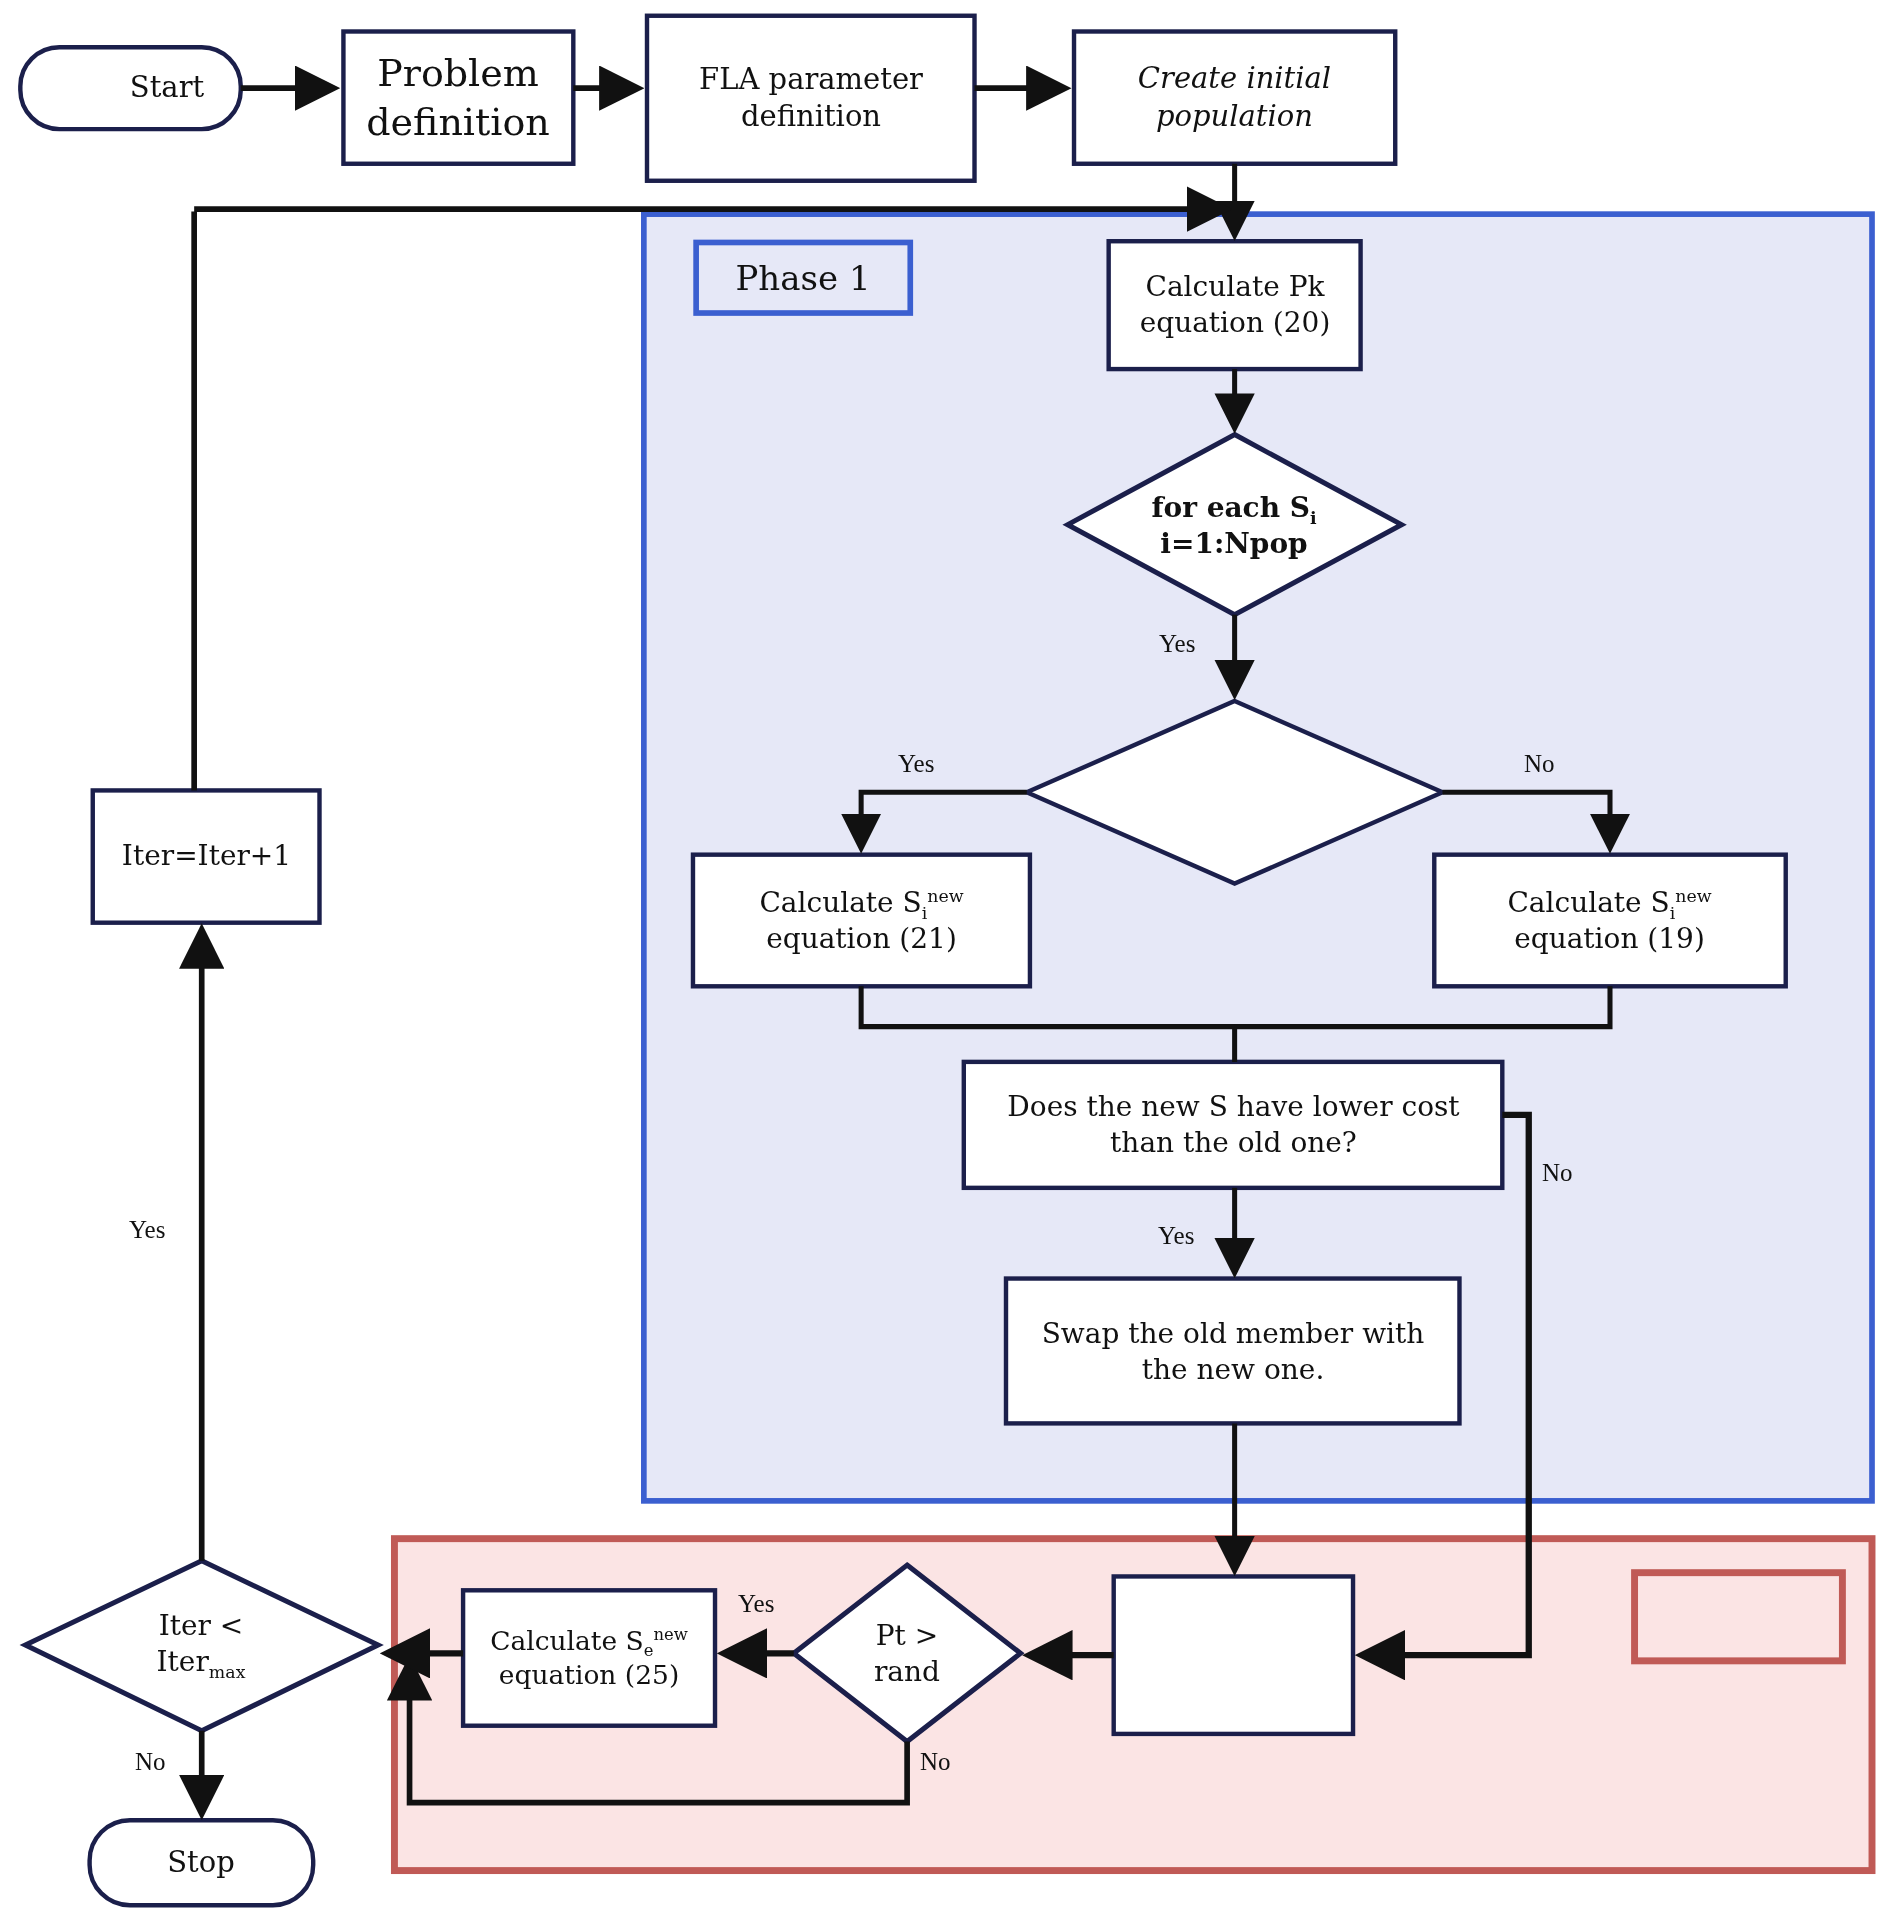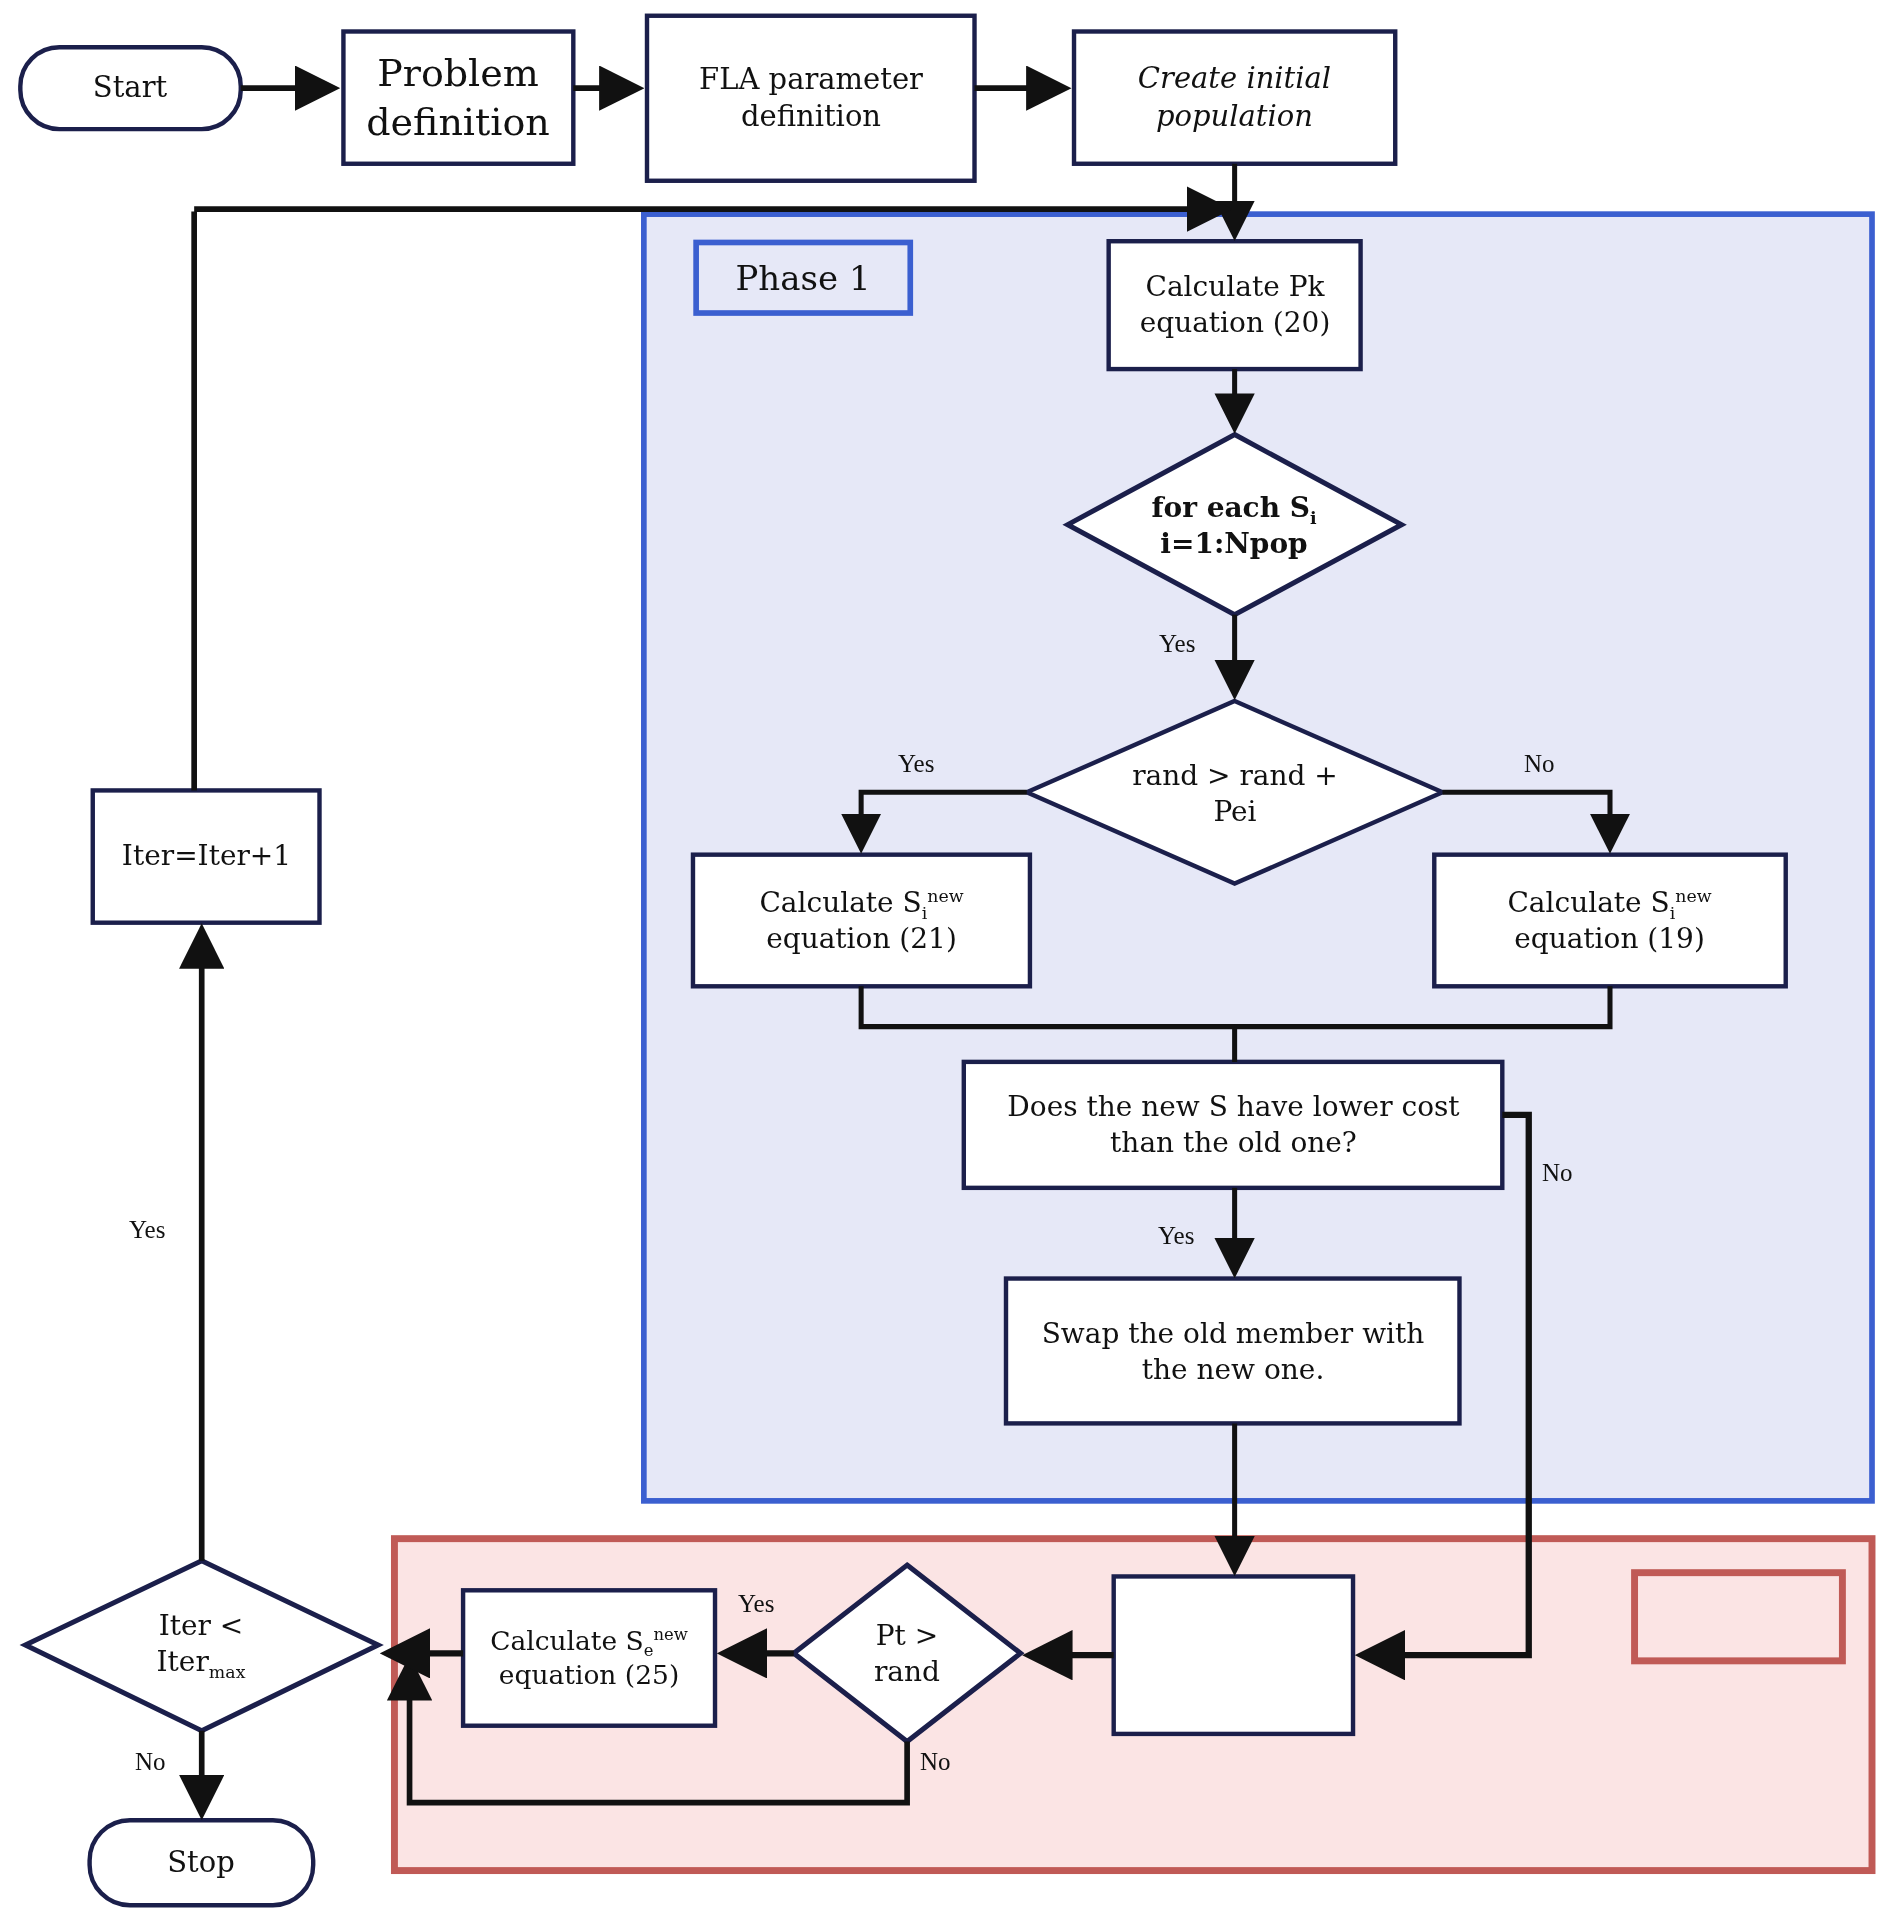--- a/index.html
+++ b/index.html
@@ -105,21 +105,21 @@
 
     <polyline points="1440,2765 1440,2862 650,2862 650,2640" fill="none" stroke="#111111" stroke-width="9" marker-end="url(#ah)"></polyline>
 
     <line x1="735" y1="2625" x2="616" y2="2625" stroke="#111111" stroke-width="10" marker-end="url(#ah)"></line>
 
     <line x1="320" y1="2478" x2="320" y2="1478" stroke="#111111" stroke-width="9" marker-end="url(#ah)"></line>
 
     <line x1="320" y1="2748" x2="320" y2="2878" stroke="#111111" stroke-width="9" marker-end="url(#ah)"></line>
   </svg>
 
-  <div class="node-label" style="left:20px;top:47px;width:220px;height:82px;font-size:29px;">Start</div>
+  <div class="node-label" style="left:20px;top:47px;width:220px;height:82px;font-size:29px;padding-left:37px;">Start</div>
 
   <div class="node-label" style="left:343px;top:31.5px;width:230px;height:132px;font-size:38px;">
     <span>Problem<br>definition</span>
   </div>
 
   <div class="node-label" style="left:647px;top:15.7px;width:328px;height:165px;font-size:29px;">
     <span>FLA parameter<br>definition</span>
   </div>
 
   <div class="node-label" style="left:1074px;top:31.5px;width:321px;height:132px;font-size:29px;font-style:italic;">
@@ -127,23 +127,20 @@
   </div>
 
   <div class="node-label" style="left:1109px;top:241px;width:252px;height:128px;font-size:28px;">
     <span>Calculate Pk<br>equation (20)</span>
   </div>
 
   <div class="node-label" style="left:1105px;top:469px;width:258px;height:113px;font-size:28px;font-weight:bold;">
     <span>for each S<sub>i</sub><br>i=1:Npop</span>
   </div>
 
-  <div class="node-label" style="left:1071px;top:740px;width:328px;height:107px;font-size:28px;">
-    <span>rand &gt; rand +<br>Pei</span>
-  </div>
 
   <div class="node-label" style="left:693px;top:855px;width:337px;height:132px;font-size:28px;">
     <span>Calculate S<sub>i</sub><sup>new</sup><br>equation (21)</span>
   </div>
 
   <div class="node-label" style="left:1434px;top:855px;width:351px;height:132px;font-size:28px;">
     <span>Calculate S<sub>i</sub><sup>new</sup><br>equation (19)</span>
   </div>
 
   <div class="node-label" style="left:964px;top:1062px;width:539px;height:126px;font-size:28px;">

